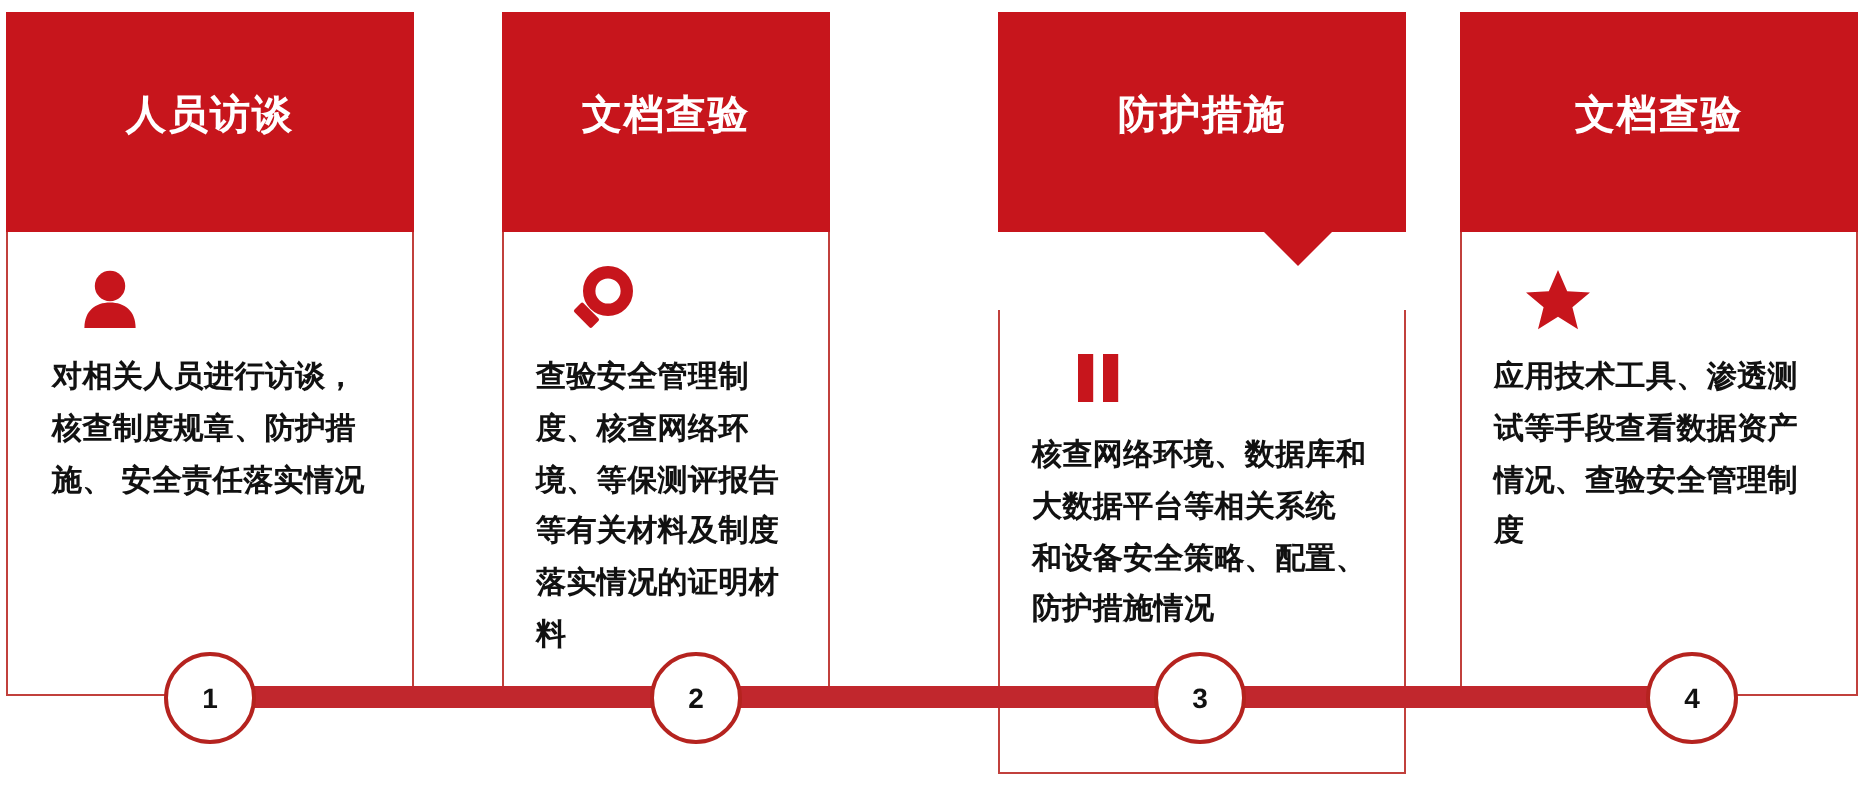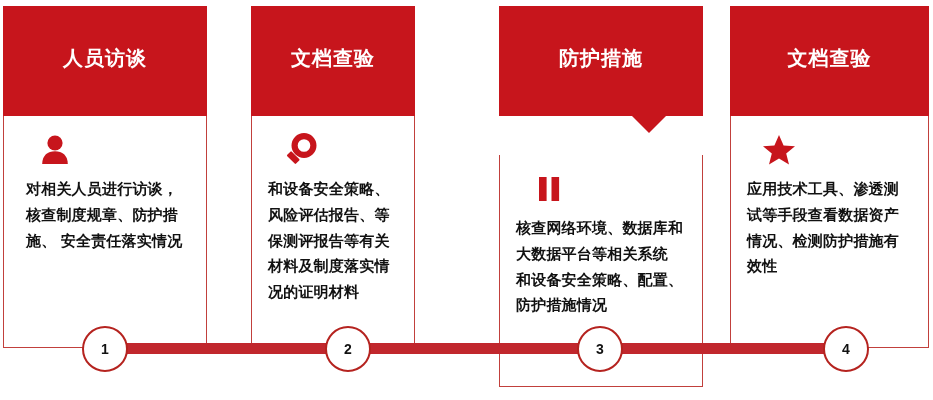--- a/index.html
+++ b/index.html
@@ -143,21 +143,21 @@
     </div>
     <div class="card-body" style="height:232px;">
       <div class="icon-wrap" style="padding-left:18px;">
         <span>
           <svg width="34" height="34" viewBox="0 0 34 34">
             <circle cx="20" cy="13.5" r="9.4" fill="none" stroke="#c7151c" stroke-width="6.2"></circle>
             <rect x="3" y="22.4" width="12.5" height="6.4" rx="1" fill="#c7151c" transform="rotate(45 9.2 25.6)"></rect>
           </svg>
         </span>
       </div>
-      <div class="card-text">和设备安全策略、风险评估报告、等保测评报告等有关材料及制度落实情况的证明材料</div>
+      <div class="card-text">查验安全管理制度、核查网络环境、等保测评报告等有关材料及制度落实情况的证明材料</div>
     </div>
   </div>
 
   <div class="card" style="left:499px; width:204px;">
     <div class="card-head">
       <div class="card-title">防护措施</div>
       <div class="notch" style="right:36px;"></div>
     </div>
     <div class="card-body" style="height:232px;margin-top:39px;">
       <div class="icon-wrap" style="padding-left:18px;">
@@ -178,21 +178,21 @@
       <div class="notch" style="right:33px;"></div>
     </div>
     <div class="card-body" style="height:232px;">
       <div class="icon-wrap" style="padding-left:16px;">
         <span>
           <svg width="36" height="34" viewBox="0 0 36 34">
             <polygon points="18,3 22.6,13.6 34,14.2 25.2,21.6 28,32.6 18,26.4 8,32.6 10.8,21.6 2,14.2 13.4,13.6" fill="#c7151c"></polygon>
           </svg>
         </span>
       </div>
-      <div class="card-text">应用技术工具、渗透测试等手段查看数据资产情况、检测防护措施有效性</div>
+      <div class="card-text">应用技术工具、渗透测试等手段查看数据资产情况、查验安全管理制度</div>
     </div>
   </div>
 
   <div class="timeline-bar"></div>
 
   <div class="step-node" style="left:82px; top:326px;">
     <span>1</span>
   </div>
   <div class="step-node" style="left:325px; top:326px;">
     <span>2</span>

